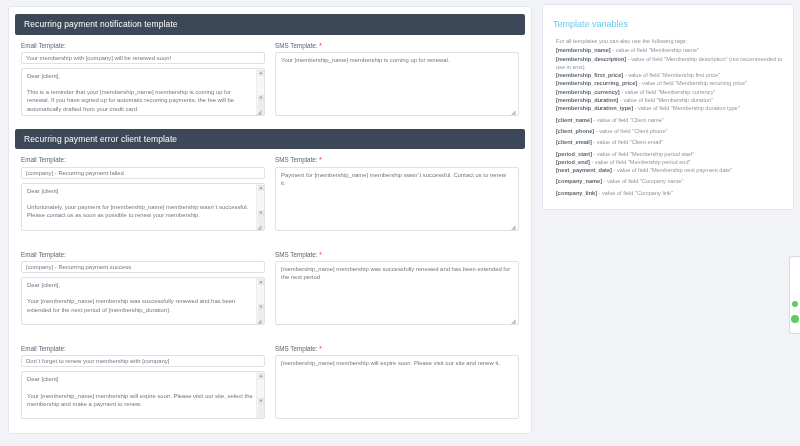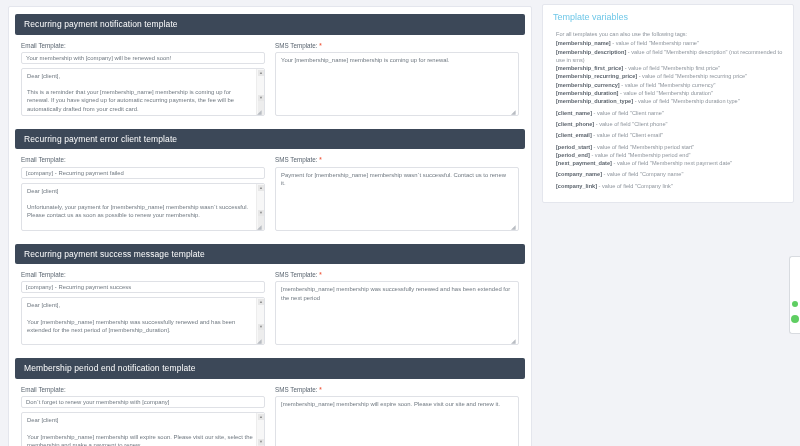--- a/index.html
+++ b/index.html
@@ -138,21 +138,21 @@
   
   .right-col {
     flex: 0 0 260px;
     width: 260px;
     padding: 4px 6px 0 2px;
   }
   .vars-card {
     background: #ffffff;
     border: 1px solid #e4e6ed;
     border-radius: 2px;
-    padding: 6px 8px 12px 9px;
+    padding: 13px 8px 12px 9px;
   }
   .vars-title {
     color: #6fc7e8;
     font-size: 9px;
     line-height: 1;
     padding: 2px 0 8px 1px;
   }
   .vars-intro {
     font-size: 5.6px;
     color: #8d949c;
@@ -248,21 +248,20 @@
               <div class="field-col">
                 <div class="field-label"><span>SMS Template:</span> <span class="req">*</span></div>
                 <div class="sms-area">
                   <div class="txt">Payment for [membership_name] membership wasn`t successful. Contact us to renew it.</div>
                   <div class="resize-grip">◢</div>
                 </div>
               </div>
             </div>
           </div>
           <div class="section">
-            <div class="section-header">Recurring payment success message template</div>
             <div class="section-body">
               <div class="field-col">
                 <div class="field-label">Email Template:</div>
                 <div class="text-input">[company] - Recurring payment success</div>
                 <div class="input-gap"></div>
                 <div class="email-area">
                   <div class="txt">Dear [client],
 
 Your [membership_name] membership was successfully renewed and has been extended for the next period of [membership_duration].</div>
                   <div class="scrollbar">
@@ -276,21 +275,20 @@
               <div class="field-col">
                 <div class="field-label"><span>SMS Template:</span> <span class="req">*</span></div>
                 <div class="sms-area">
                   <div class="txt">[membership_name] membership was successfully renewed and has been extended for the next period</div>
                   <div class="resize-grip">◢</div>
                 </div>
               </div>
             </div>
           </div>
           <div class="section">
-            <div class="section-header">Membership period end notification template</div>
             <div class="section-body">
               <div class="field-col">
                 <div class="field-label">Email Template:</div>
                 <div class="text-input">Don`t forget to renew your membership with [company]</div>
                 <div class="input-gap"></div>
                 <div class="email-area">
                   <div class="txt">Dear [client]
 
 Your [membership_name] membership will expire soon. Please visit our site, select the membership and make a payment to renew.</div>
                   <div class="scrollbar">

